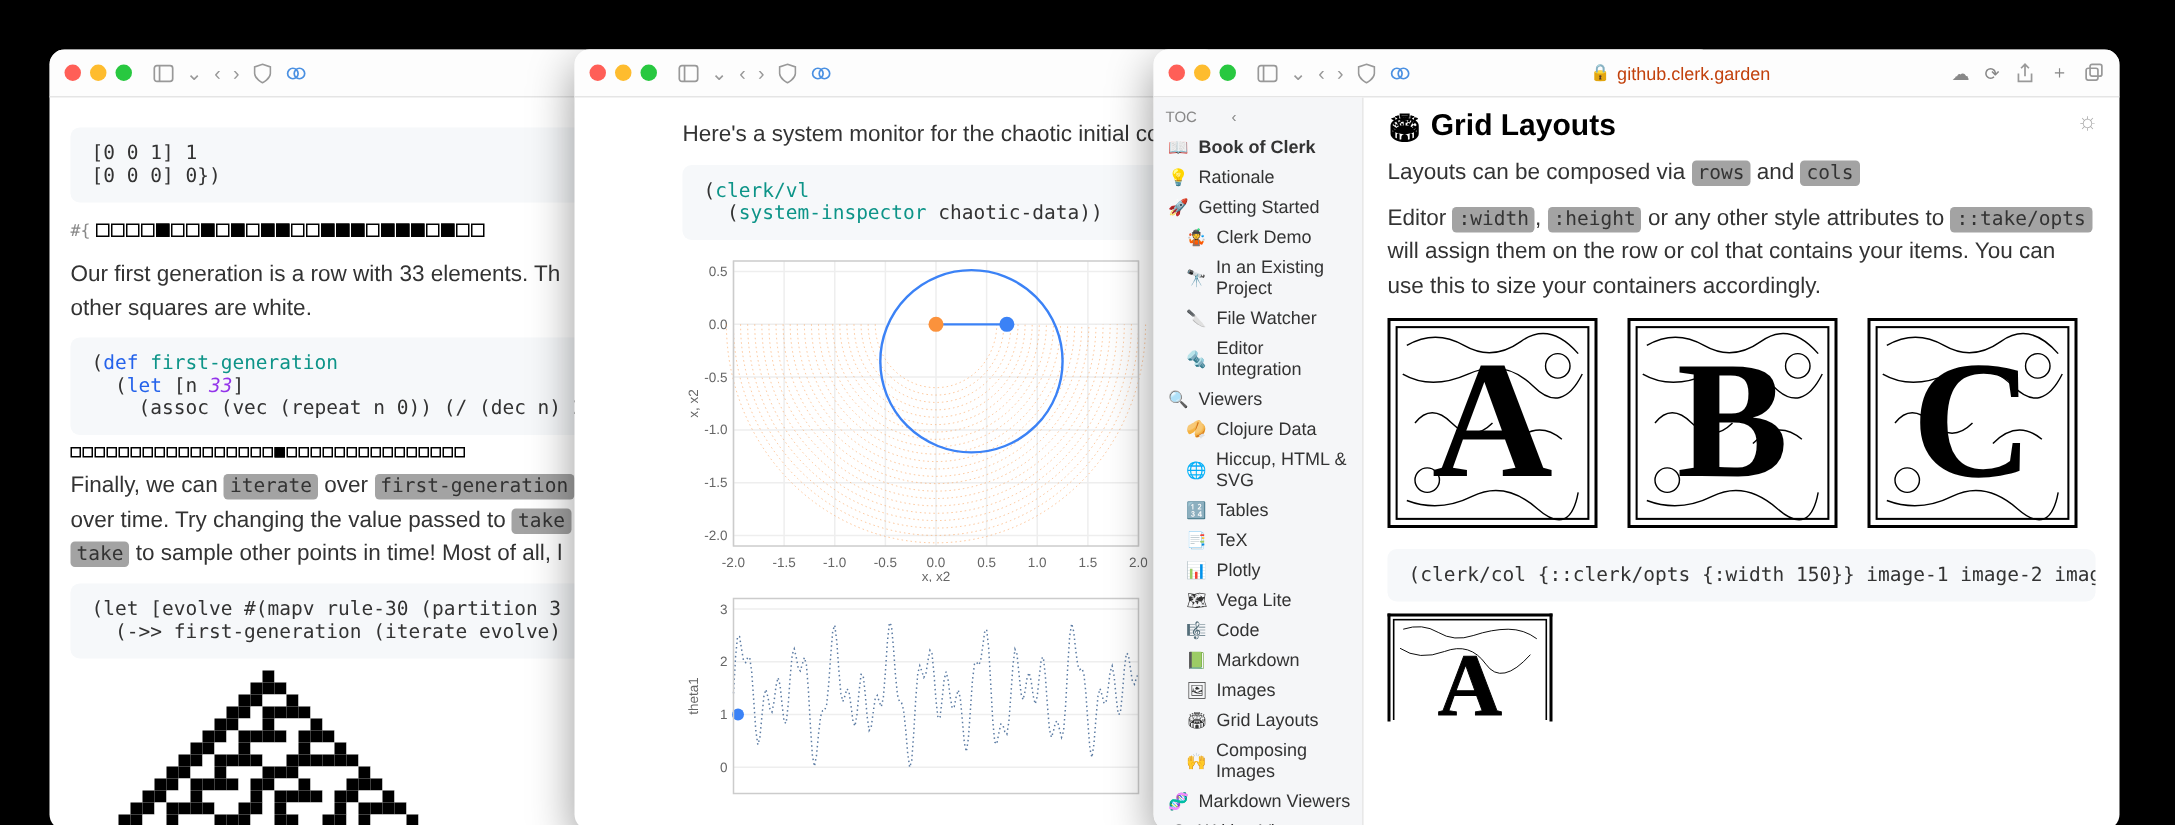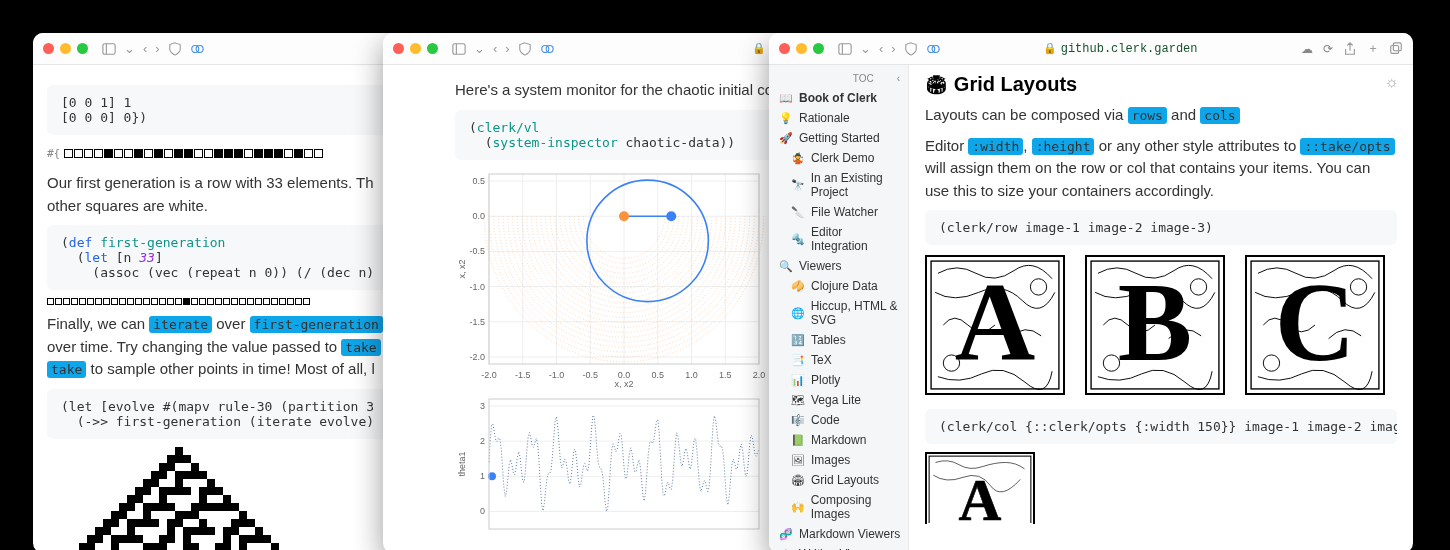--- a/index.html
+++ b/index.html
@@ -36,41 +36,41 @@
   .traffic { display: flex; gap: 6px; margin-right: 6px; }
   .traffic span { width: 11px; height: 11px; border-radius: 50%; display: block; }
   .t-red { background: #ff5f57; }
   .t-yellow { background: #febc2e; }
   .t-green { background: #28c840; }
   .tb-icon { color: #888; display:flex; align-items:center; }
   .tb-icon svg { width: 14px; height: 14px; }
   .chev { font-size: 13px; color:#999; }
   .url-area { flex: 1; display:flex; justify-content:center; align-items:center; gap:4px; color:#555; }
   .url-lock { font-size:11px; color:#888; }
-  .url { font-size: 12px; color:#14532d;font-family:Liberation Mono, monospace; }
+  .url { font-size: 12px; color:#c2410c; }
   .right-icons { display:flex; gap:10px; align-items:center; }
 
   
   .content { padding: 12px 10px 10px 14px; font-size: 14px; color: #222; }
   .code-block {
     background: #f6f8fa;
     border-radius: 6px;
     padding: 10px 14px;
     font-family: ui-monospace, SFMono-Regular, Menlo, monospace;
     font-size: 13px;
     color: #333;
     margin: 8px 0;
     white-space: pre;
     overflow: hidden;
   }
   .kw { color: #2563eb; }
   .fn { color: #0d9488; }
   .num { color: #9333ea; font-style: italic; }
   .prose { margin: 8px 0; line-height: 1.5; color: #333; font-size: 15px; }
-  .inline-code { font-family: ui-monospace, Menlo, monospace; background:#0ea5e9; padding:1px 4px; border-radius:3px; font-size: 13px; }
+  .inline-code { font-family: ui-monospace, Menlo, monospace; background:#a3a3a3; padding:1px 4px; border-radius:3px; font-size: 13px; }
   .cell-row { display:flex; gap:1px; margin:6px 0; }
   .cell { width:9px; height:9px; border:1px solid #000; }
   .cell.on { background:#000; }
   .small-prefix { font-family: ui-monospace, Menlo, monospace; font-size:11px; color:#888; margin-right:4px; }
   .automaton { margin-top:8px; }
   .automaton .arow { display:flex; }
   .automaton .c { width:8px; height:8px; background:#fff; }
   .automaton .c.b { background:#000; }
 
   
@@ -81,21 +81,21 @@
   
   .w3-body { display:flex; height: calc(100% - 32px); }
   .sidebar {
     width: 140px;
     background: #f5f6f8;
     border-right: 1px solid #e8e8e8;
     font-size: 12px;
     padding-top: 6px;
     flex-shrink: 0;
   }
-  .toc-hdr { display:flex; justify-content:flex-end; padding:2px 8px 4px 8px; color:#888; font-size:10px; align-items:center;gap:23px; }
+  .toc-hdr { display:flex; justify-content:flex-start; padding:2px 8px 4px 8px; color:#888; font-size:10px; align-items:center;gap:23px; }
   .side-item { display:flex; align-items:center; gap:6px; padding:3px 6px 3px 10px; cursor:pointer; color:#333; }
   .side-item .emoji { width:14px; text-align:center; font-size:11px; }
   .side-item.child { padding-left: 22px; }
   .side-item.book { font-weight:600; }
   .main { flex:1; padding: 8px 16px 10px 16px; overflow:hidden; }
   .page-title { display:flex; align-items:center; gap:6px; font-size:20px; font-weight:700; margin-bottom:8px; }
   .title-emoji { font-size:18px; }
   .sun-icon { position:absolute; right:14px; top:8px; color:#aaa; }
   .main-rel { position:relative; }
   .img-row { display:flex; gap:20px; margin: 10px 0 14px 0; }
@@ -958,21 +958,20 @@
         <span class="title-emoji">🏟</span>
         <span>Grid Layouts</span>
       </h1>
       <p class="prose">
         <span>Layouts can be composed via </span><span class="inline-code">rows</span><span> and </span><span class="inline-code">cols</span>
       </p>
       <p class="prose">
         <span>Editor </span><span class="inline-code">:width</span><span>, </span><span class="inline-code">:height</span><span> or any other style attributes to </span><span class="inline-code">::take/opts</span><span> will assign them on the row or col that contains your items. You can use this to size your containers accordingly.</span>
       </p>
 
-      <div class="code-block">(clerk/row image-1 image-2 image-3)</div>
 
       <div class="img-row" id="letter-row">
           <div class="ornate"><svg viewBox="0 0 100 100">
       <rect x="3" y="3" width="94" height="94" fill="#fff" stroke="#000" stroke-width="1"></rect>
       <g stroke="#000" stroke-width="0.7" fill="none">
         <path d="M8 12 Q22 4 36 12 T64 10 T92 16"></path>
         <path d="M6 26 Q20 34 38 26 T70 32 T94 26"></path>
         <path d="M8 88 Q24 94 40 86 T72 92 T92 84"></path>
         <circle cx="18" cy="78" r="6"></circle>
                 <circle cx="82" cy="22" r="6"></circle>

